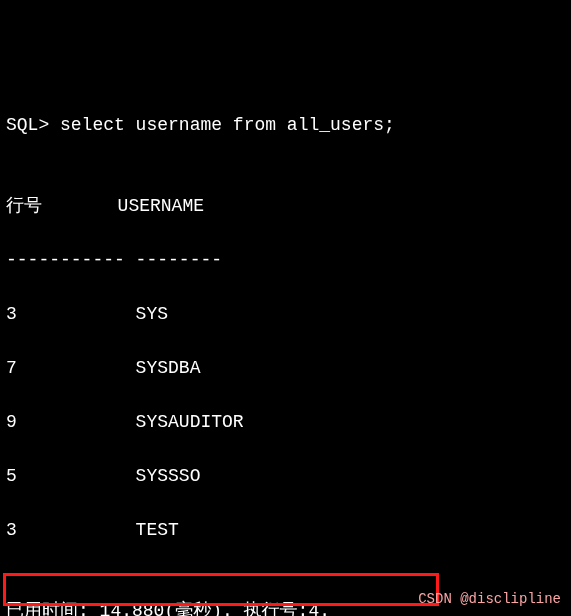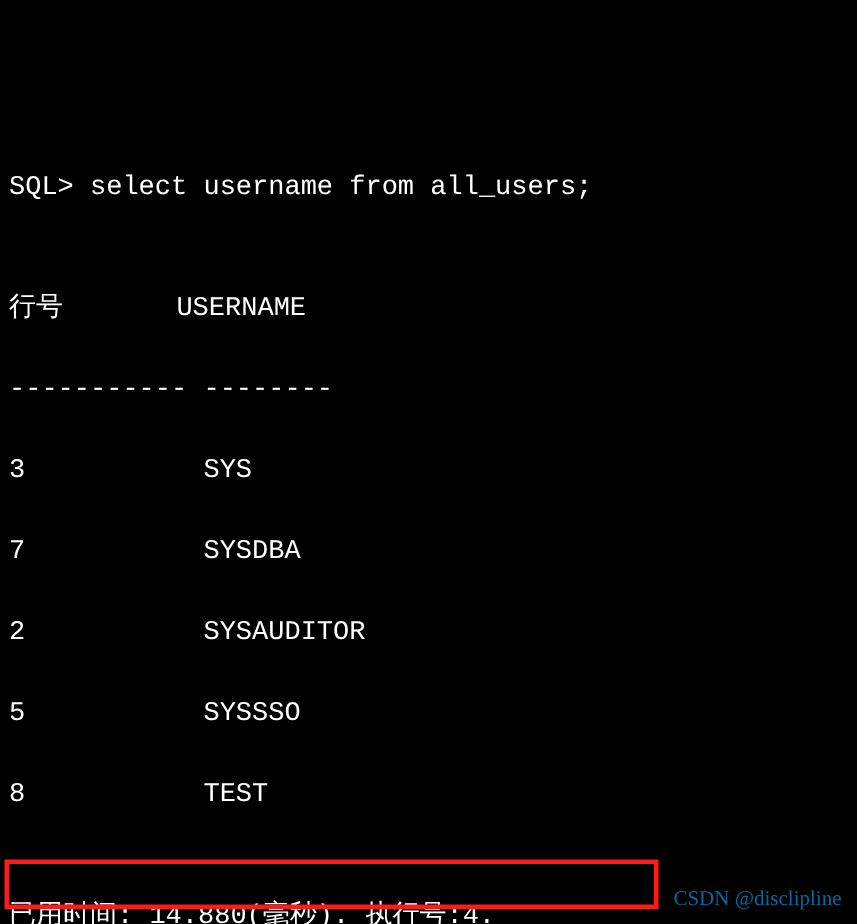--- a/index.html
+++ b/index.html
@@ -24,39 +24,39 @@
     }
     .highlight-box {
       border: 3px solid #ff1a1a;
       position: absolute;
       pointer-events: none;
     }
     .watermark {
       position: absolute;
       bottom: 6px;
       right: 10px;
-      color: #0369a1;
+      color: #fca5a5;
       font-size: 14px;
-      font-family: Liberation Serif, serif;
+      font-family: Liberation Mono, monospace;
     }
   </style>
 </head>
 <body>
 
 
 
 <span class="line">SQL&gt; select username from all_users;</span>
 <span class="line"></span>
 <span class="line">行号       USERNAME</span>
 <span class="line">----------- --------</span>
 <span class="line">3           SYS</span>
 <span class="line">7           SYSDBA</span>
-<span class="line">2           SYSAUDITOR</span>
+<span class="line">9           SYSAUDITOR</span>
 <span class="line">5           SYSSSO</span>
-<span class="line">8           TEST</span>
+<span class="line">3           TEST</span>
 <span class="line"></span>
 <span class="line">已用时间: 14.880(毫秒). 执行号:4.</span>
 
 
 
 <span class="line"></span>
 
 
 
 

